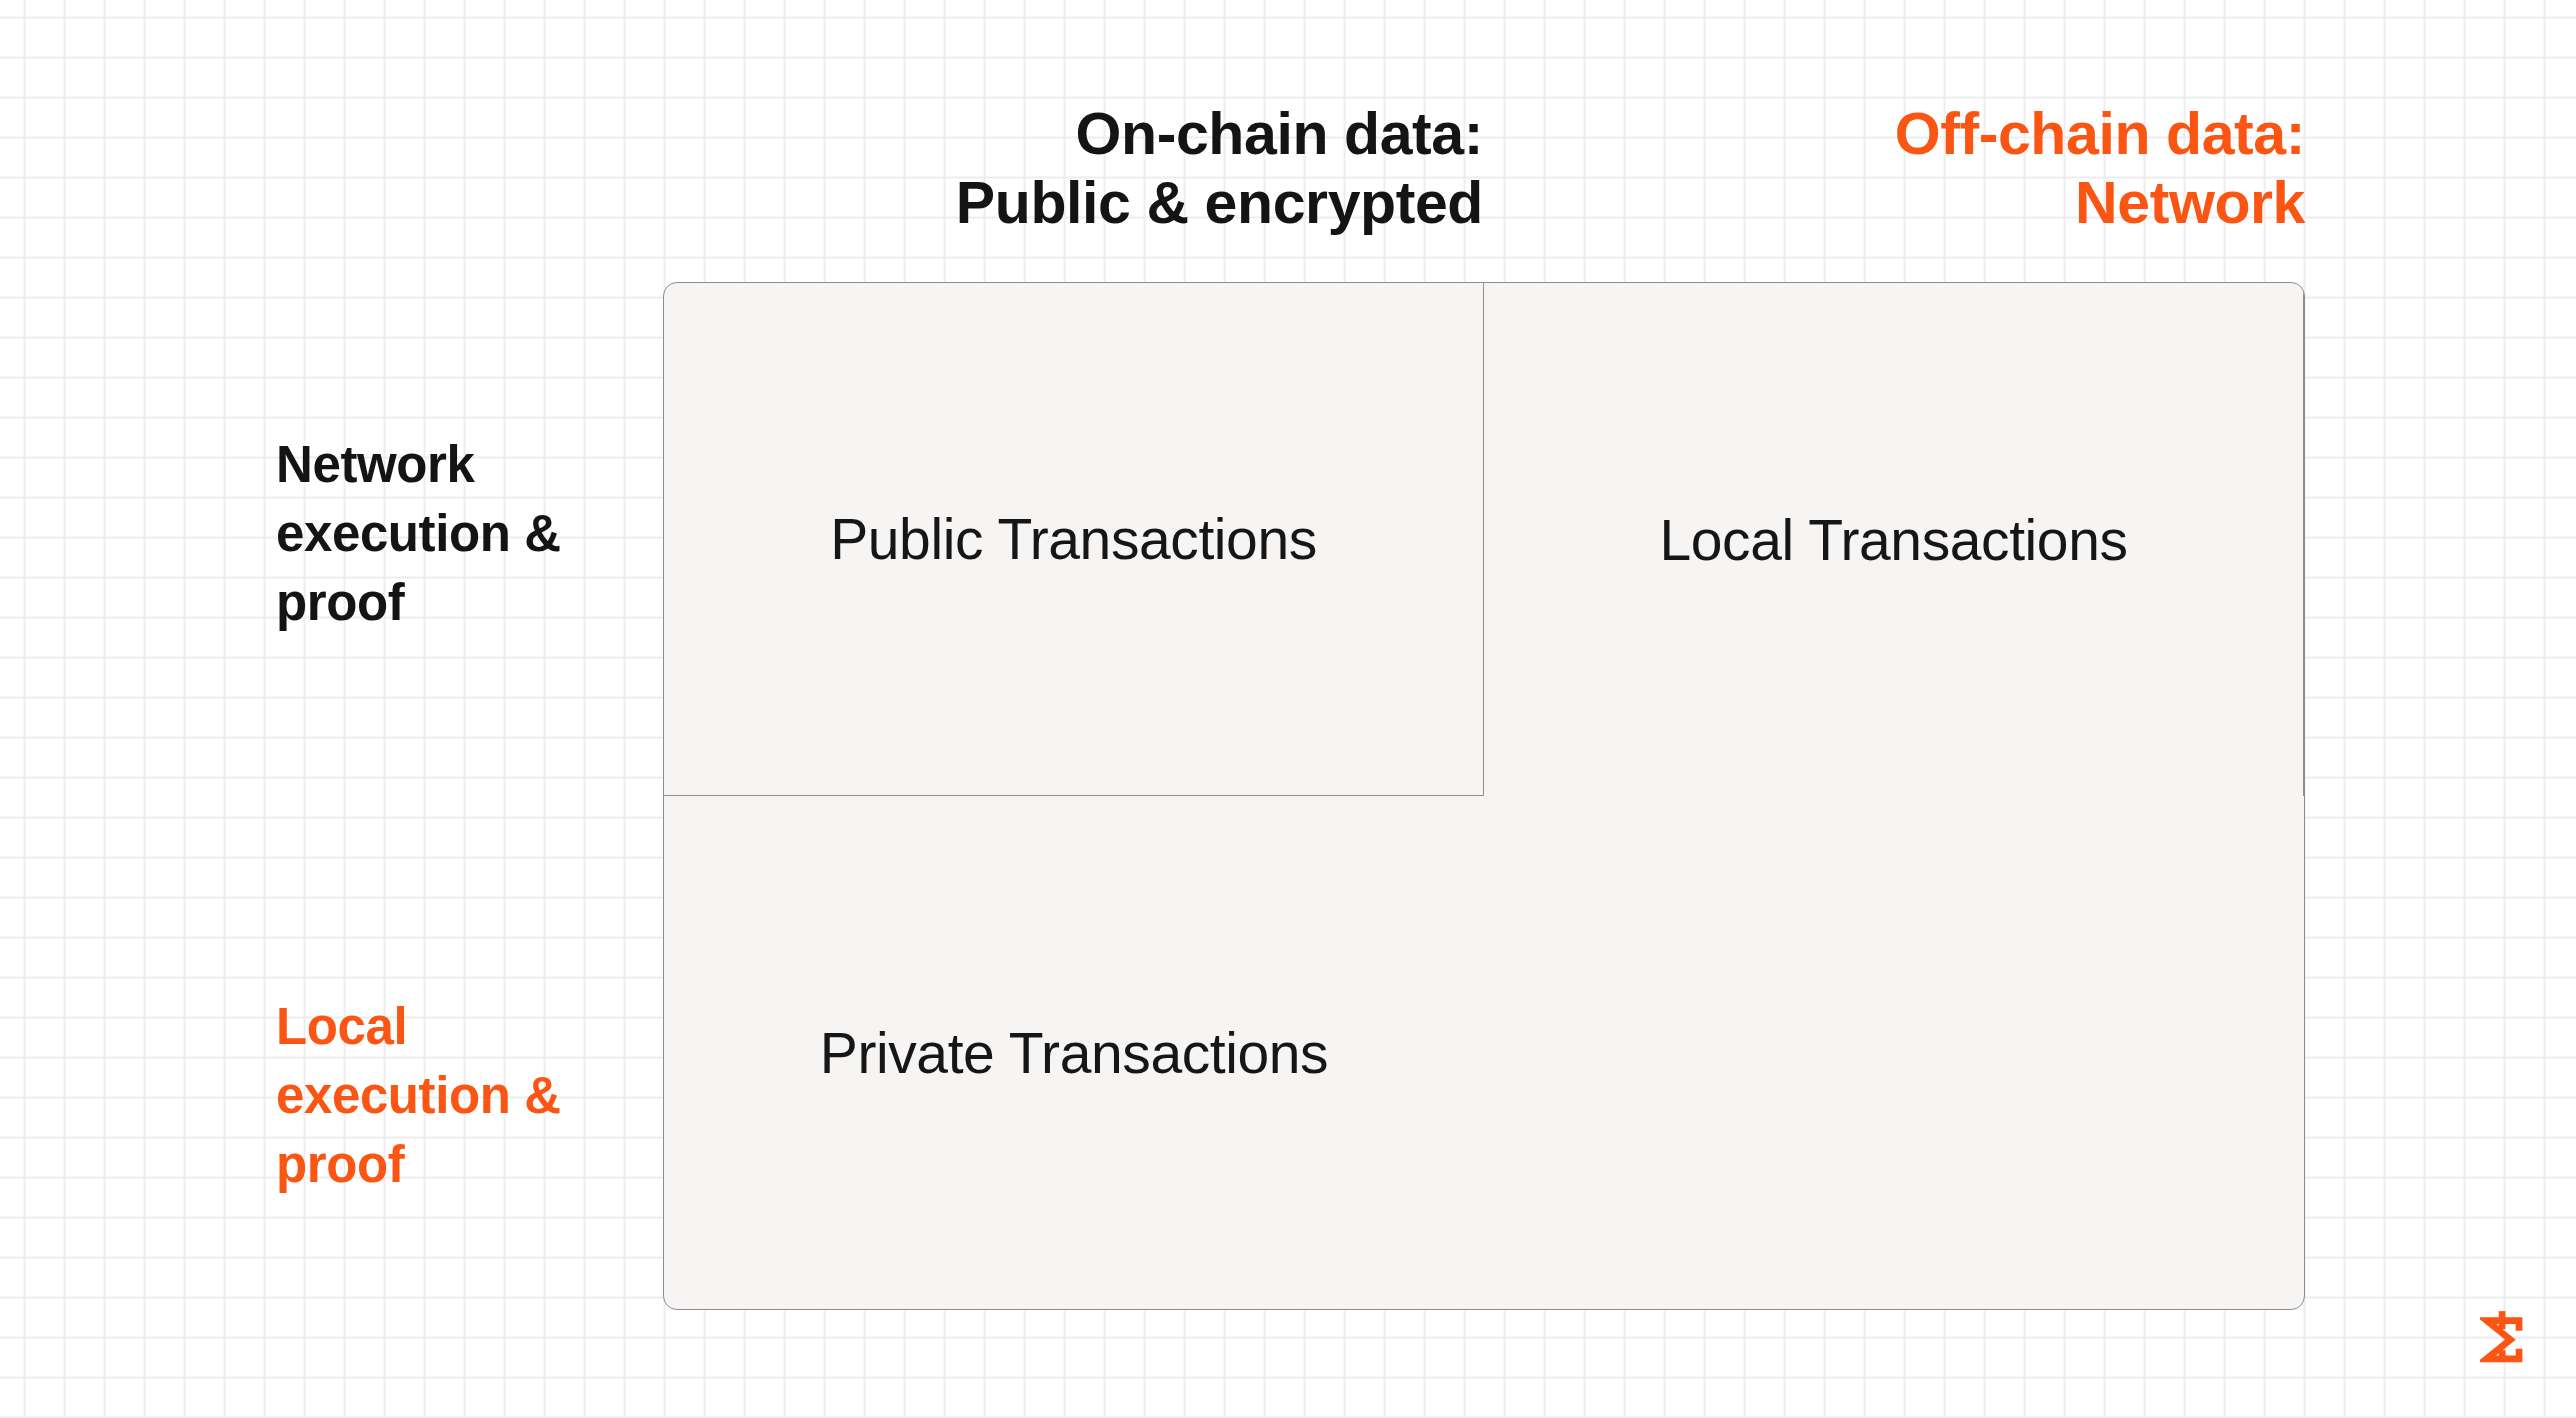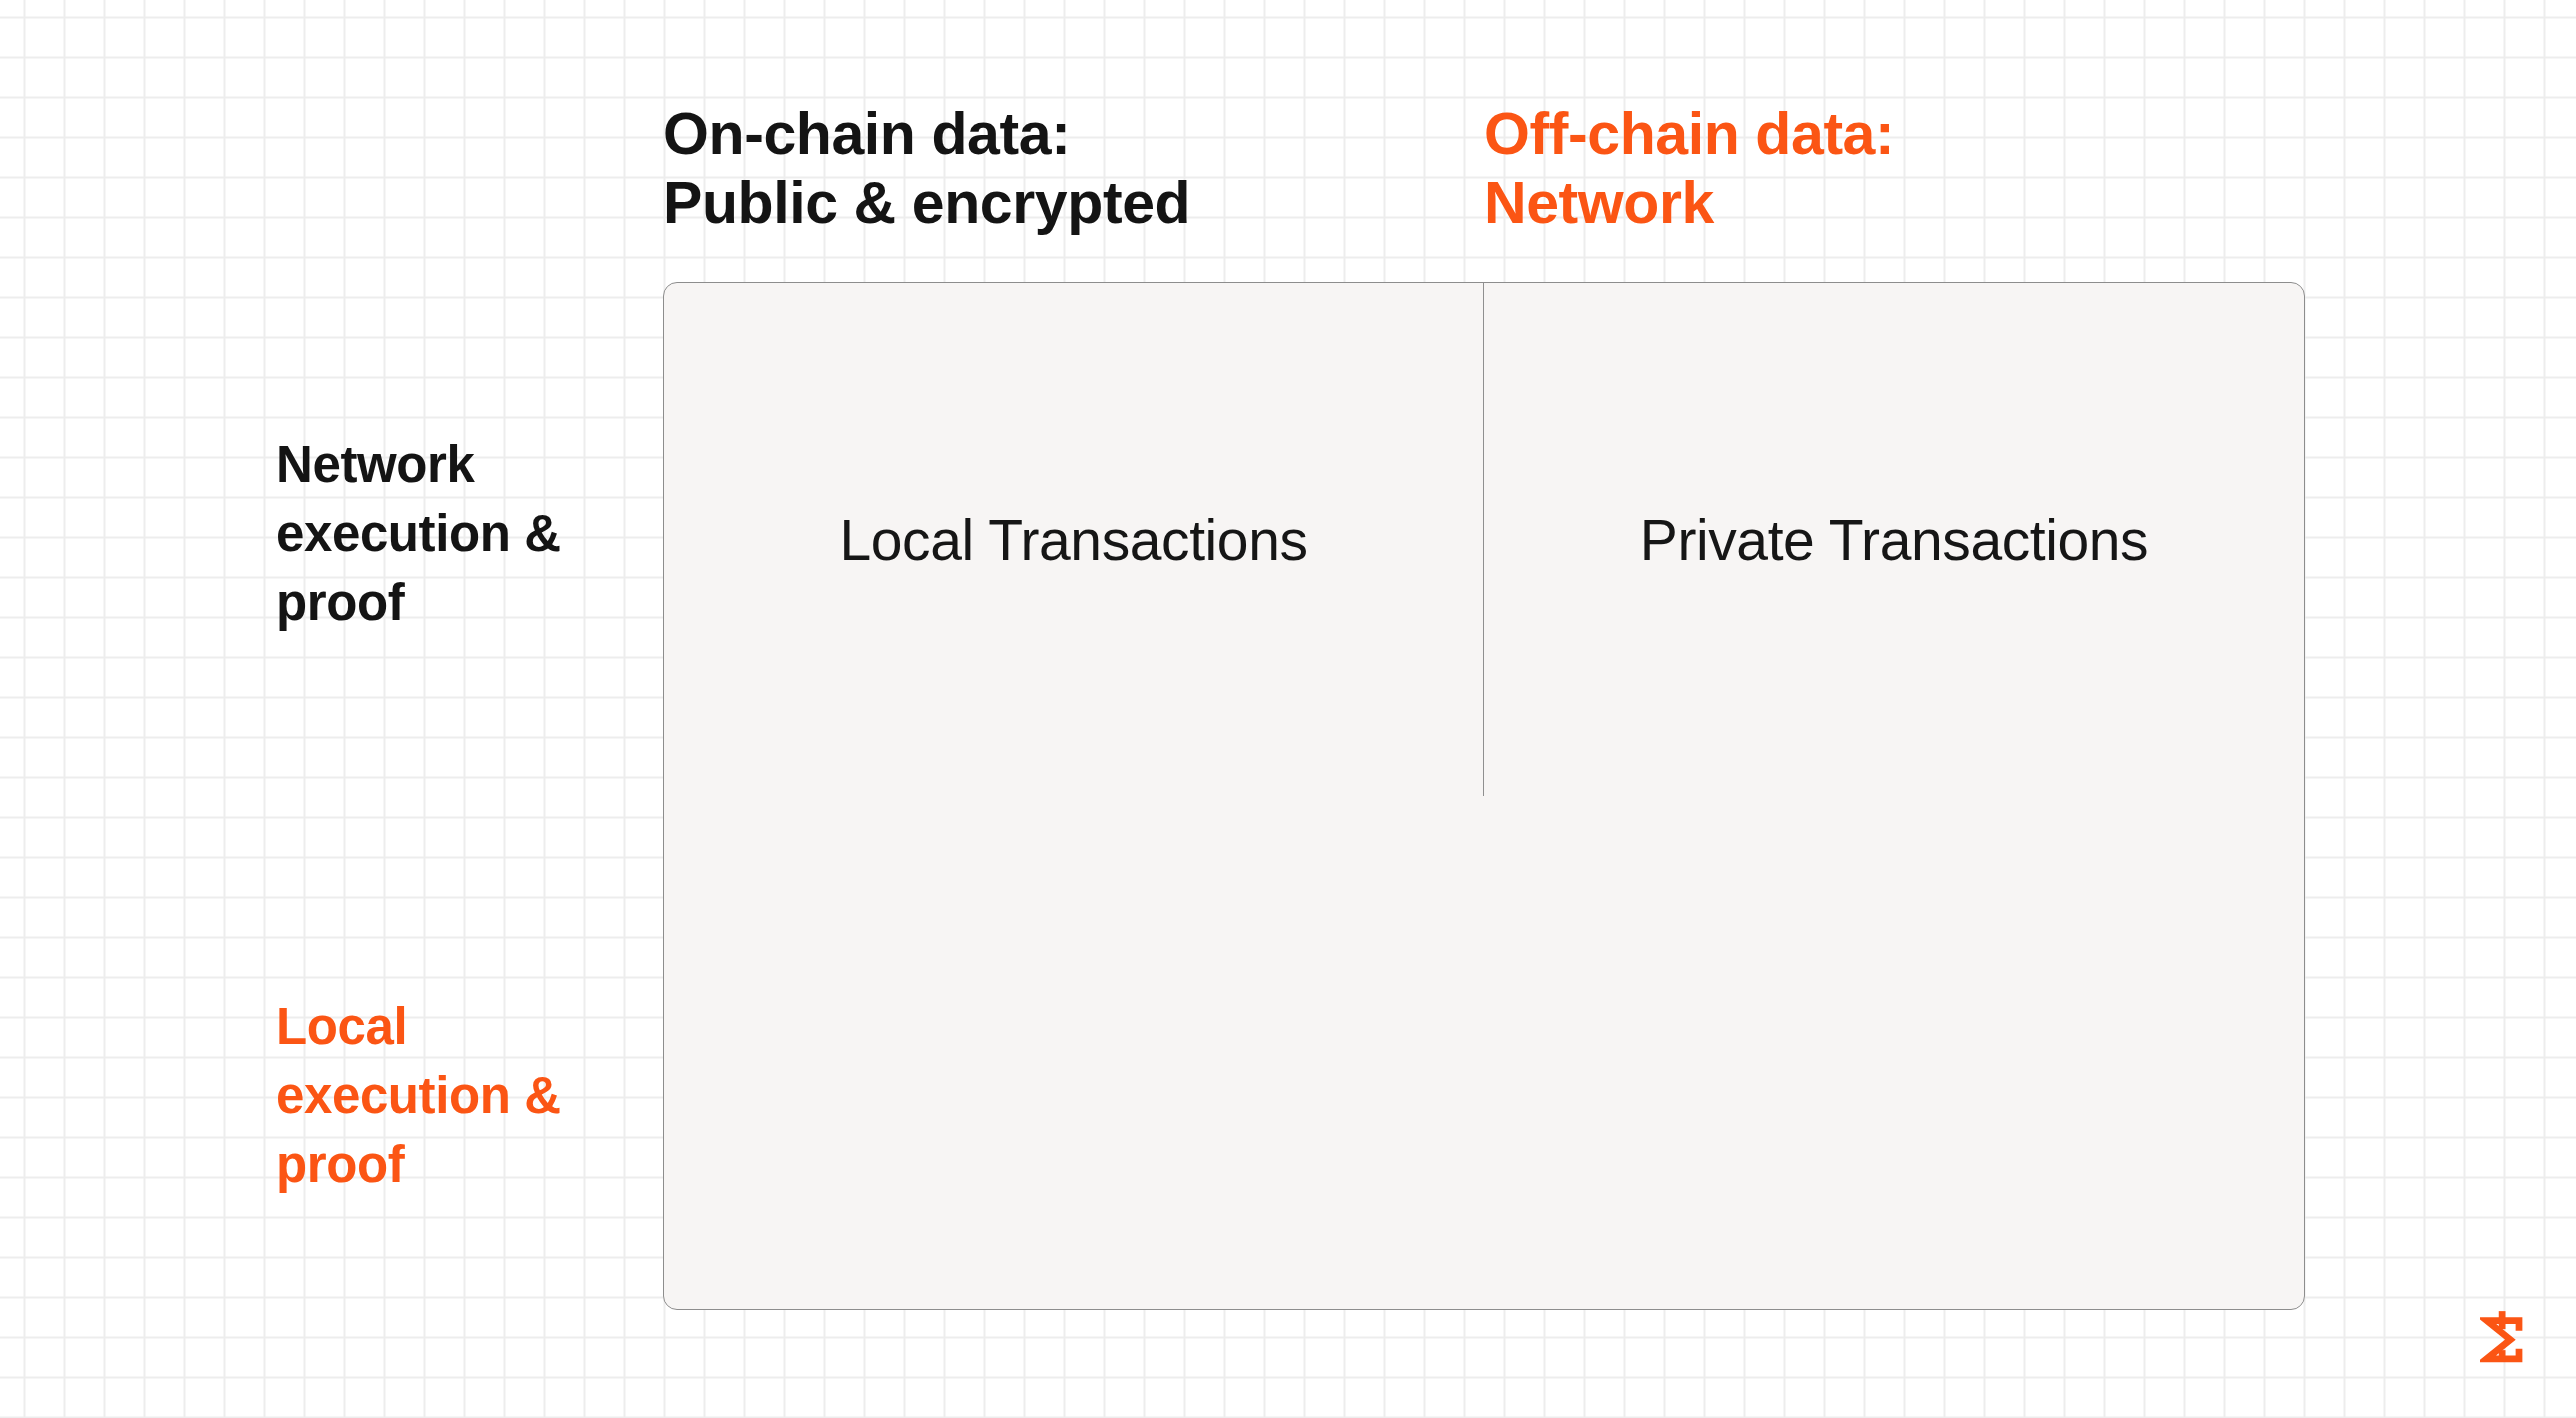--- a/index.html
+++ b/index.html
@@ -25,21 +25,21 @@
     background-color:var(--page-bg);
     background-image:
       linear-gradient(to right, var(--grid-line) 1.7px, transparent 1.7px),
       linear-gradient(to bottom, var(--grid-line) 1.7px, transparent 1.7px);
     background-size:40px 40px;
     background-position:23.5px 16.5px;
   }
   .col-header{
     position:absolute;
     top:100px;
-    text-align:left;
+    text-align:right;
     font-size:59px;
     font-weight:700;
     line-height:69px;
     letter-spacing:-0.4px;
     color:var(--text-black);
     white-space:pre-line;
   }
   .col-header.left{left:663px;width:820px;}
   .col-header.right{left:1484px;width:821px;}
   .row-header{
@@ -105,20 +105,23 @@
 
   <div class="row-header top">Network
 execution &amp;
 proof</div>
 
   <div class="row-header bottom accent">Local
 execution &amp;
 proof</div>
 
   <div class="matrix">
+    <div class="cell c-left r-top">
+      <span>Public Transactions</span>
+    </div>
     <div class="cell c-left">
       <span>Local Transactions</span>
     </div>
     <div class="cell">
       <span>Private Transactions</span>
     </div>
   </div>
 
   <div class="logo">
     <svg viewBox="0 0 60 75" xmlns="http://www.w3.org/2000/svg">

